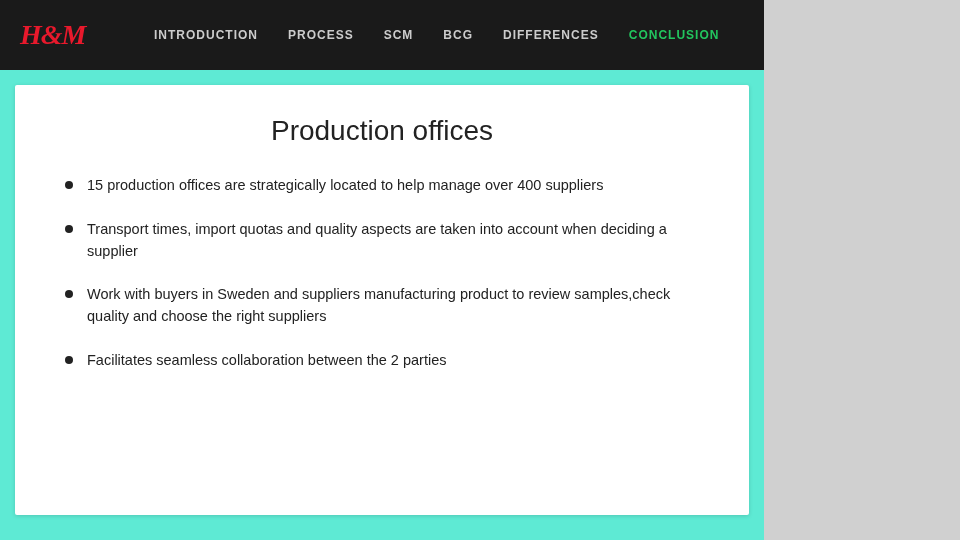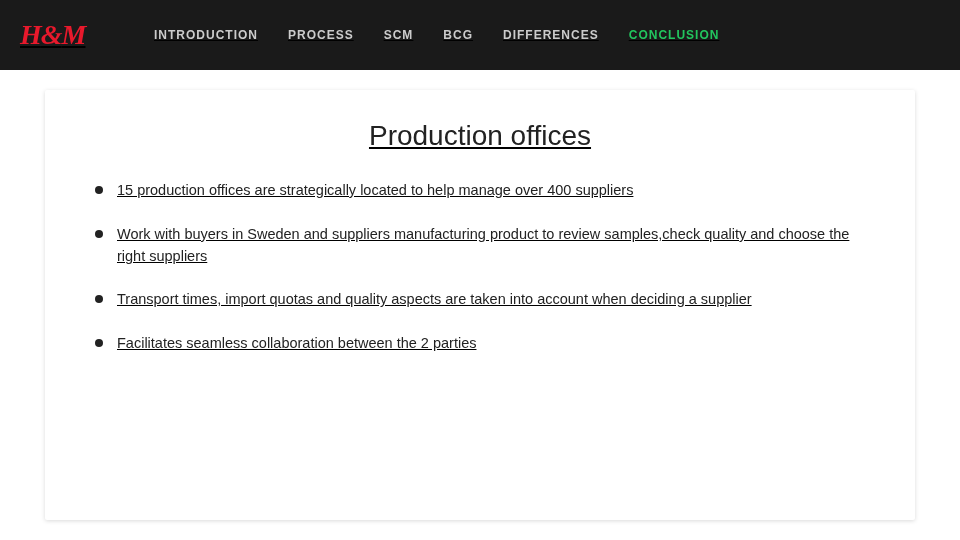--- a/index.html
+++ b/index.html
@@ -6,25 +6,24 @@
 
     body {
       width: 960px;
       height: 540px;
       background: #d0d0d0;
       font-family: Arial, Helvetica, sans-serif;
       overflow: hidden;
     }
 
     .slide-wrapper {
-      width: 960px;
+      width: 764px;
       height: 540px;
       display: flex;
       flex-direction: column;
-      text-decoration: underline;
     }
 
     
     .navbar {
       background: #1a1a1a;
       height: 70px;
       display: flex;
       align-items: center;
       padding: 0 20px;
       flex-shrink: 0;
@@ -70,25 +69,25 @@
       white-space: nowrap;
     }
 
     .nav-item.active {
       color: #22c55e;
     }
 
     
     .content-area {
       flex: 1;
-      background: #ffffff;
+      background: #5eead4;
       padding: 15px;
       display: flex;
       justify-content: center;
-      align-items: center;
+      align-items: flex-start;
     }
 
     .slide-card {
       background: #ffffff;
       width: 870px;
       min-height: 430px;
       border-radius: 2px;
       padding: 30px 50px 30px 50px;
       box-shadow: 0 1px 4px rgba(0,0,0,0.15);
     }
@@ -158,26 +157,26 @@
 
       <ul class="bullet-list">
 
         <li class="bullet-item">
           <div class="bullet-dot"></div>
           <span class="bullet-text">15  production offices are strategically located to help manage over 400 suppliers</span>
         </li>
 
         <li class="bullet-item">
           <div class="bullet-dot"></div>
-          <span class="bullet-text">Work with buyers in Sweden and suppliers manufacturing product to review samples,check quality and choose the right suppliers</span>
+          <span class="bullet-text">Transport times, import quotas and quality aspects are taken into account when deciding a supplier</span>
         </li>
 
         <li class="bullet-item">
           <div class="bullet-dot"></div>
-          <span class="bullet-text">Transport times, import quotas and quality aspects are taken into account when deciding a supplier</span>
+          <span class="bullet-text">Work with buyers in Sweden and suppliers manufacturing product to review samples,check quality and choose the right suppliers</span>
         </li>
 
         <li class="bullet-item">
           <div class="bullet-dot"></div>
           <span class="bullet-text">Facilitates seamless collaboration between the 2 parties</span>
         </li>
 
       </ul>
 
     </div>

